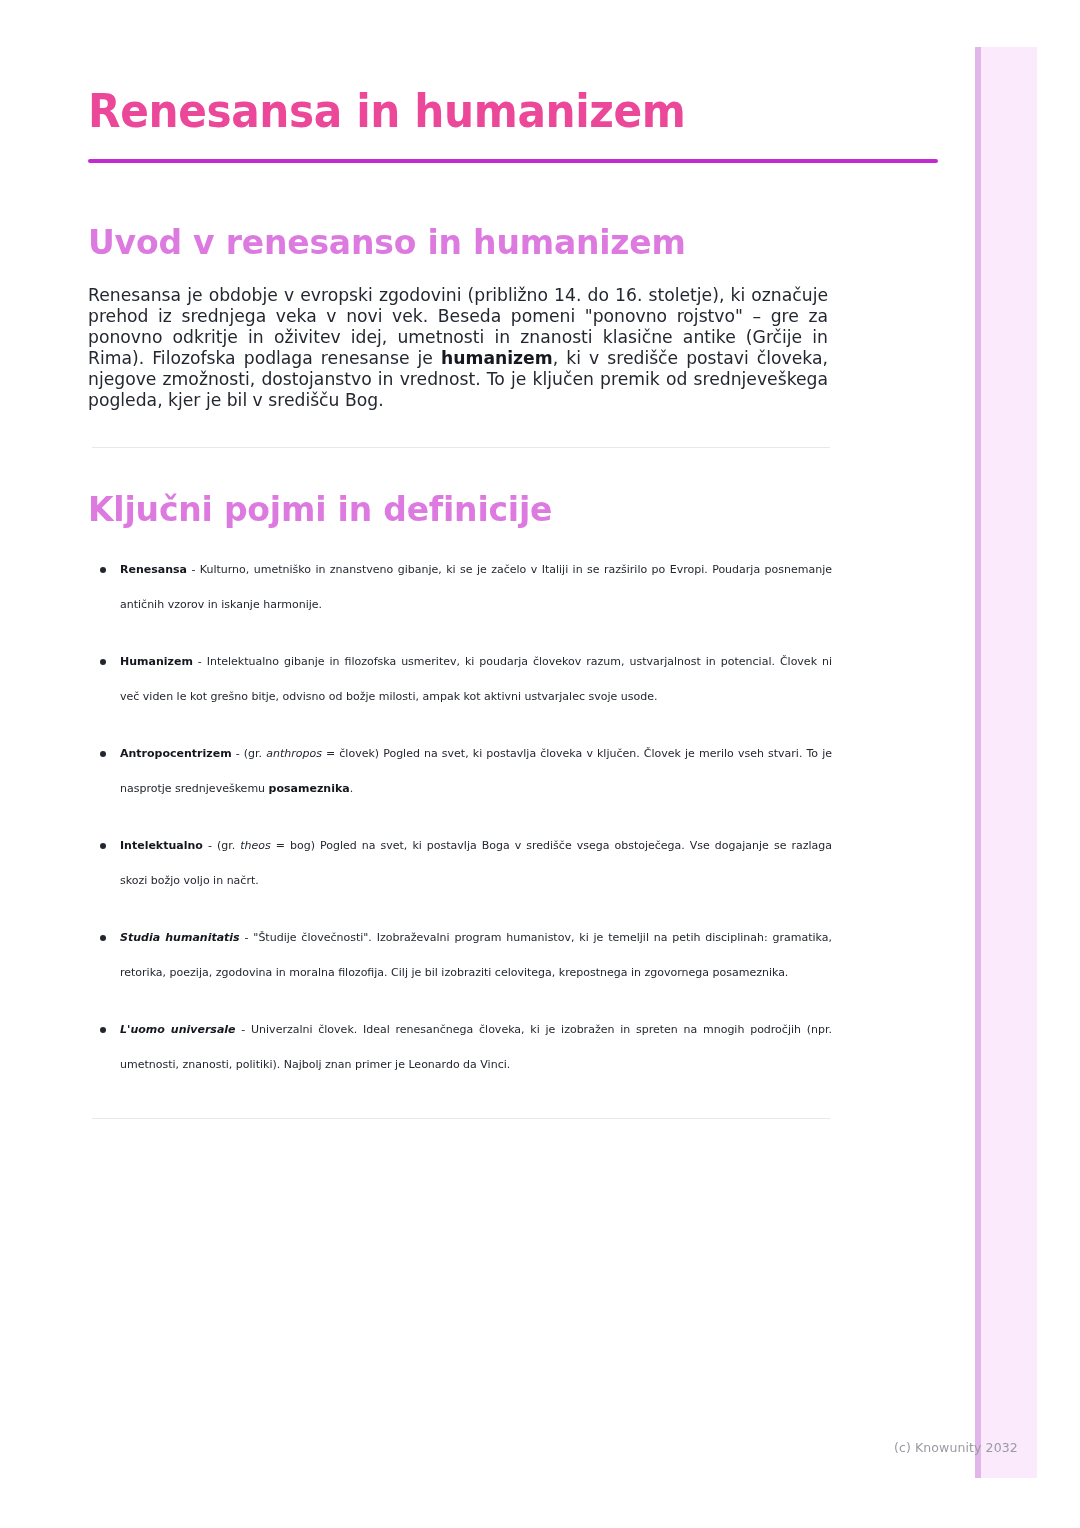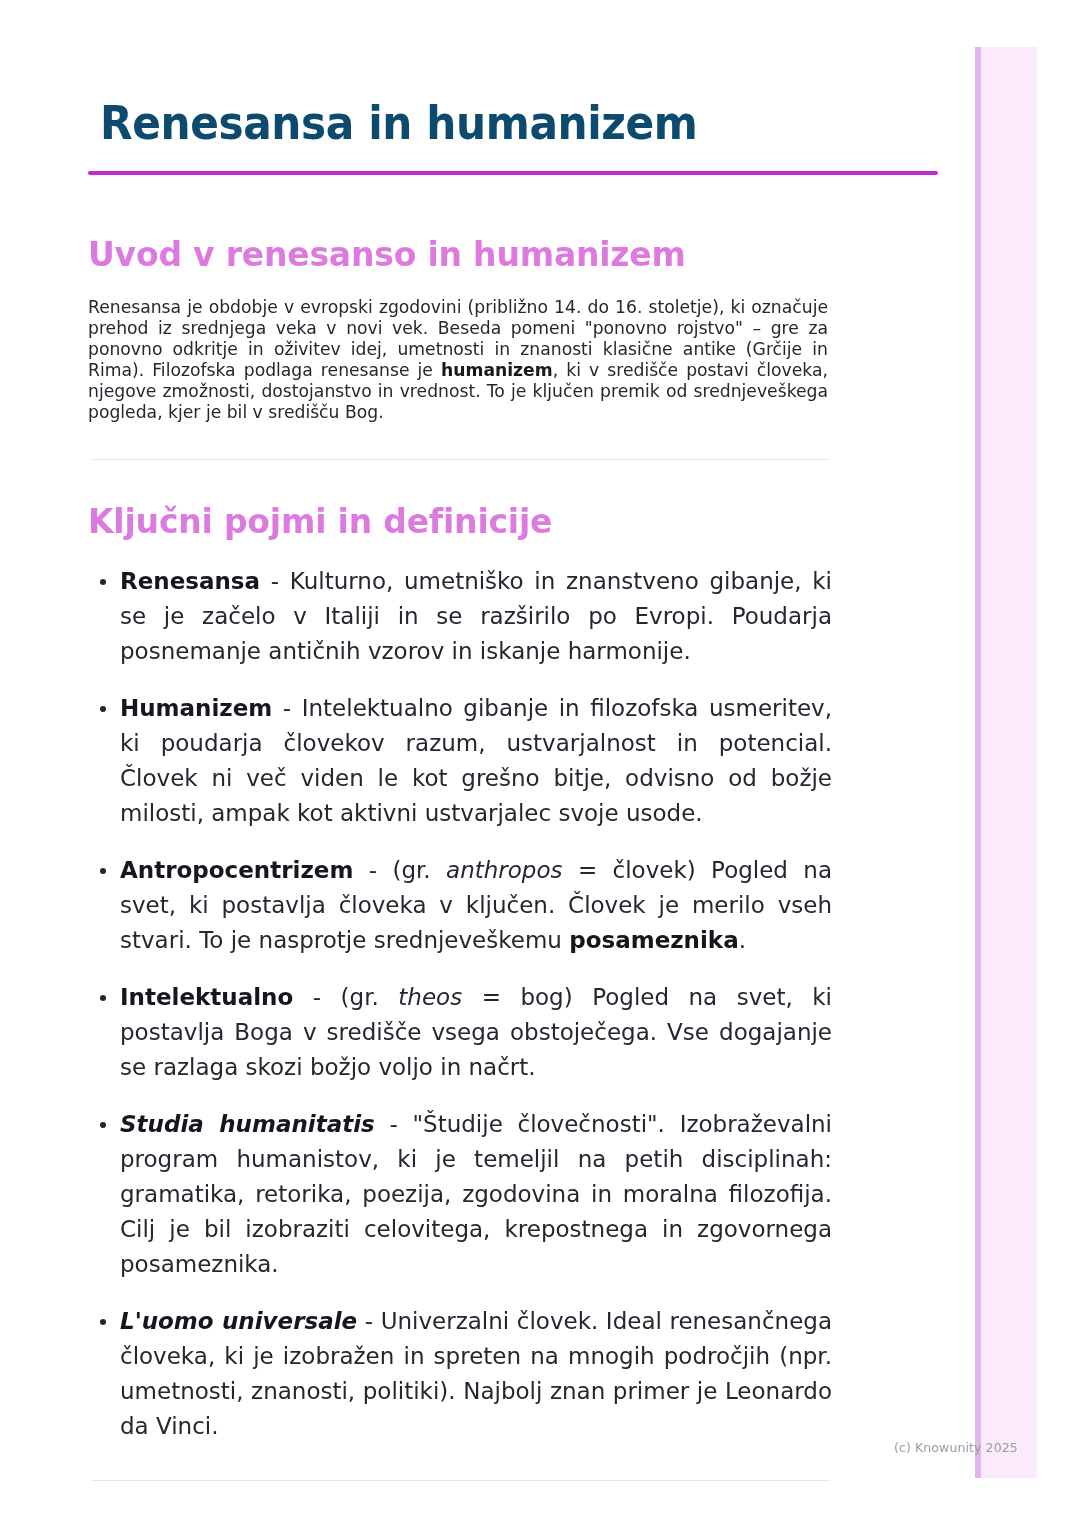--- a/index.html
+++ b/index.html
@@ -33,26 +33,26 @@
     position: absolute;
     top: 0;
     left: 0;
     width: 930px;
     padding: 86px 0 0 88px;
     box-sizing: border-box;
   }
 
   
   .doc-title {
-    margin: 12px;
+    margin: 0;
     font-size: 47px;
     line-height: 1.05;
     font-weight: 800;
     letter-spacing: -0.4px;
-    color: #0c4a6e;
+    color: #ec4899;
     font-family: "DejaVu Sans", "Liberation Sans", sans-serif;
     font-stretch: condensed;
   }
   .title-rule {
     margin-top: 24px;
     width: 850px;
     height: 4px;
     background: #c32ad1;
     border-radius: 2px;
   }
@@ -93,21 +93,21 @@
   ul.term-list {
     list-style: none;
     margin: 22px 0 0 0;
     padding: 0;
     width: 744px;
   }
   ul.term-list > li {
     position: relative;
     padding-left: 32px;
     margin-bottom: 22px;
-    font-size: 23px;
+    font-size: 11px;
     line-height: 35px;
     color: #23272f;
     text-align: justify;
     text-justify: inter-word;
   }
   ul.term-list > li:last-child { margin-bottom: 16px; }
   ul.term-list > li .bullet-dot {
     position: absolute;
     left: 12px;
     top: 15px;
@@ -187,13 +187,13 @@
         <span class="bullet-dot"></span><span class="term ital">L'uomo universale</span><span> - Univerzalni človek. Ideal renesančnega človeka, ki je izobražen in spreten na mnogih področjih (npr. umetnosti, znanosti, politiki). Najbolj znan primer je Leonardo da Vinci.</span>
       </li>
 
     </ul>
   </div>
 
   <div class="divider"></div>
 
 </div>
 
-<div class="footer-mark">(c) Knowunity 2025</div>
+<div class="footer-mark">(c) Knowunity 2032</div>
 
 </body></html>

